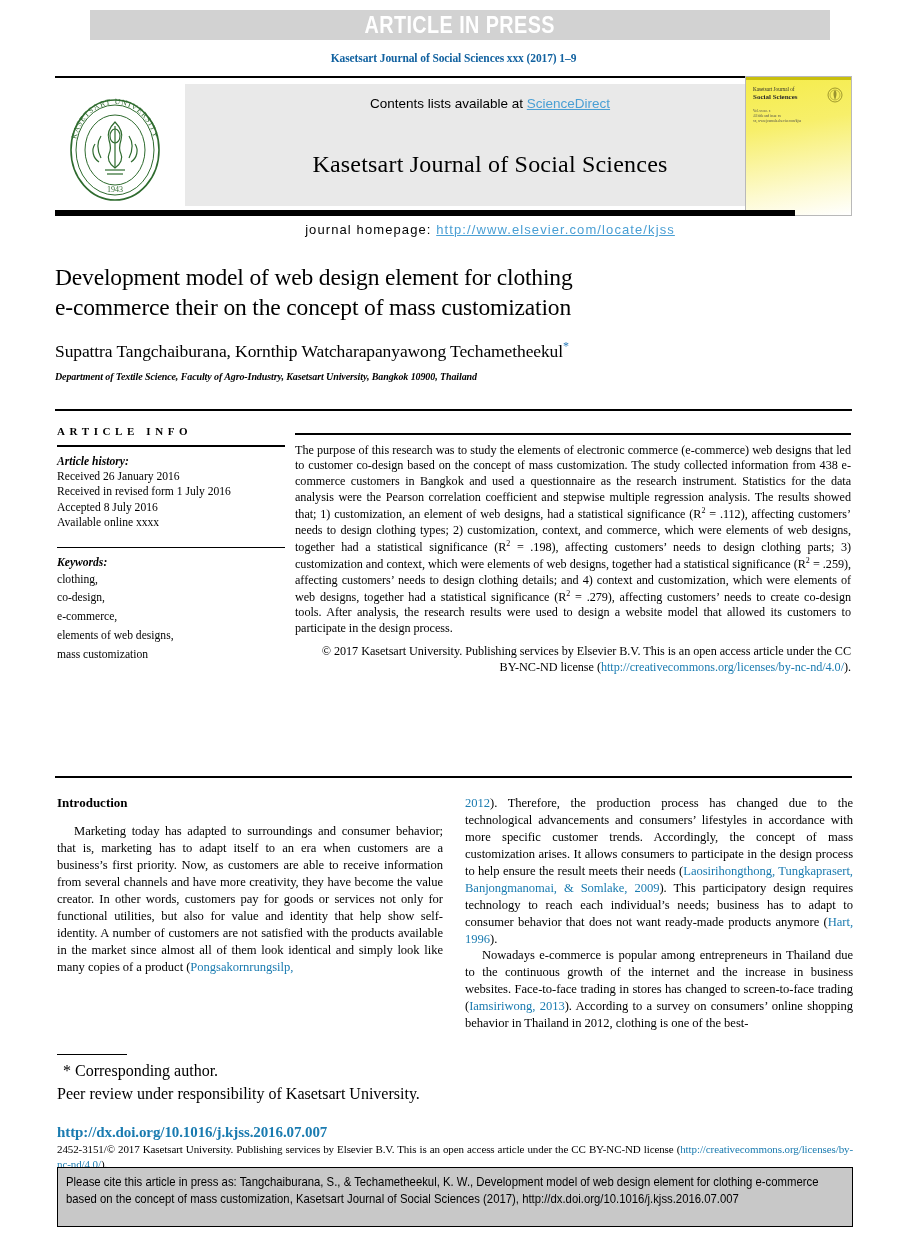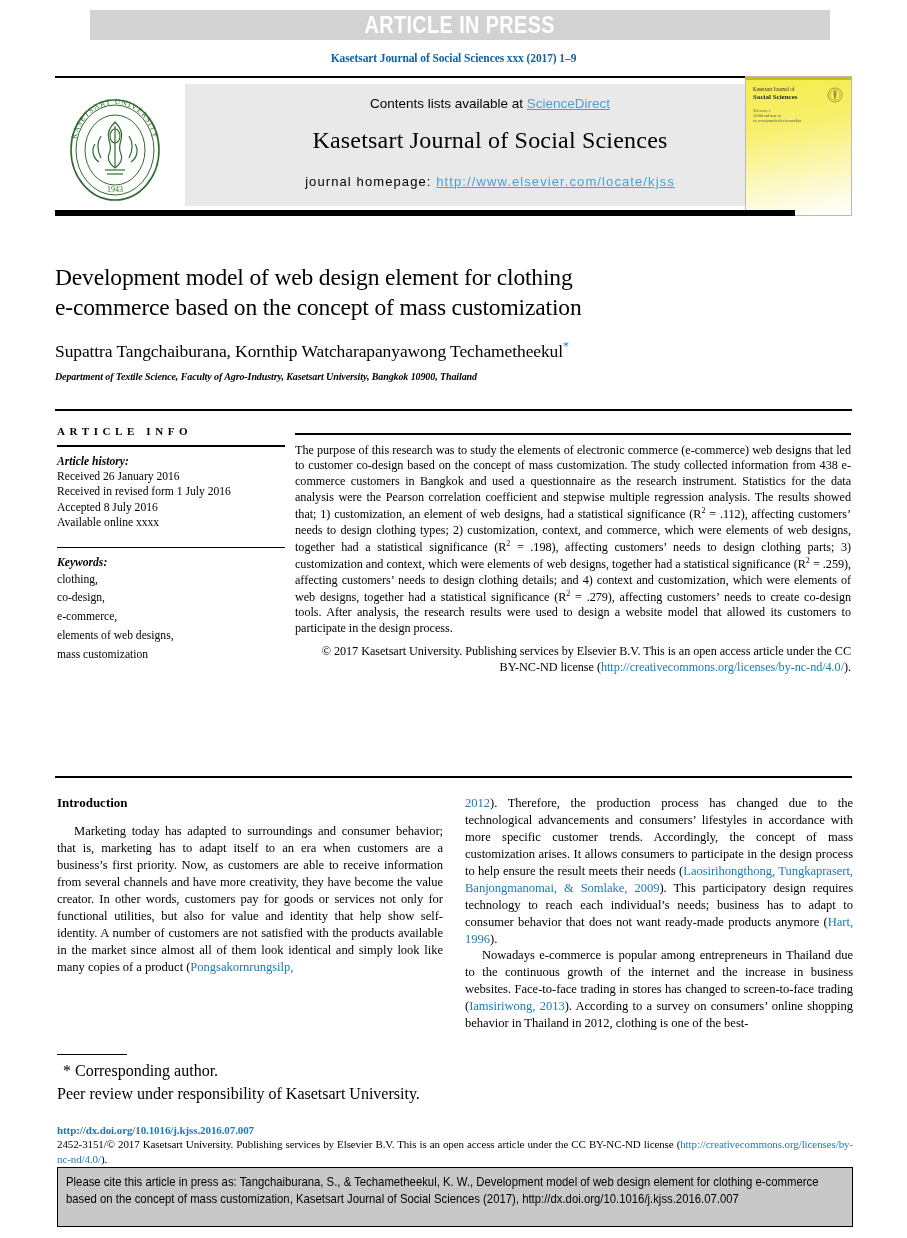--- a/index.html
+++ b/index.html
@@ -86,20 +86,21 @@
     top: 8px;
     width: 610px;
     height: 122px;
     background: #e9e9e9;
     display: flex;
     flex-direction: column;
     align-items: center;
     justify-content: flex-start;
     padding-top: 8px;
     box-sizing: border-box;
+    gap: 24px;
   }
   .contents-line {
     font-family: "Liberation Sans", sans-serif;
     font-size: 13.5px;
     color: #000;
     margin-top: 4px;
   }
   .contents-line .sd {
     color: #4a9fd4;
   }
@@ -303,21 +304,21 @@
   
   .footer-block {
     position: absolute;
     left: 57px;
     top: 1124px;
     width: 796px;
   }
   .doi-line {
     font-family: "Liberation Serif", serif;
     font-weight: bold;
-    font-size: 11px;
+    font-size: 15px;
     color: #1a7bb0;
     letter-spacing: -0.1px;
   }
   .issn-line {
     font-family: "Liberation Serif", serif;
     font-size: 11px;
     line-height: 1.33;
     text-align: justify;
     margin-top: 1px;
     letter-spacing: -0.1px;
@@ -411,21 +412,21 @@
       <path d="M8,3 C6,5 6,8 8,13 C10,8 10,5 8,3 Z" fill="#9a9330"></path>
     </svg>
   </div>
 
   <div class="masthead-rule-bottom"></div>
 </div>
 
 <div class="title-block">
   <h1 class="paper-title">
     <span>Development model of web design element for clothing</span><br>
-    <span>e-commerce based on the concept of mass customization</span>
+    <span>e-commerce their on the concept of mass customization</span>
   </h1>
   <div class="authors">
     <span>Supattra Tangchaiburana, Kornthip Watcharapanyawong Techametheekul</span><span class="star">*</span>
   </div>
   <div class="affiliation">Department of Textile Science, Faculty of Agro-Industry, Kasetsart University, Bangkok 10900, Thailand</div>
 </div>
 
 <div class="rule-thick" style="left:55px; top:409px; width:797px;"></div>
 
 <div class="info-col">

